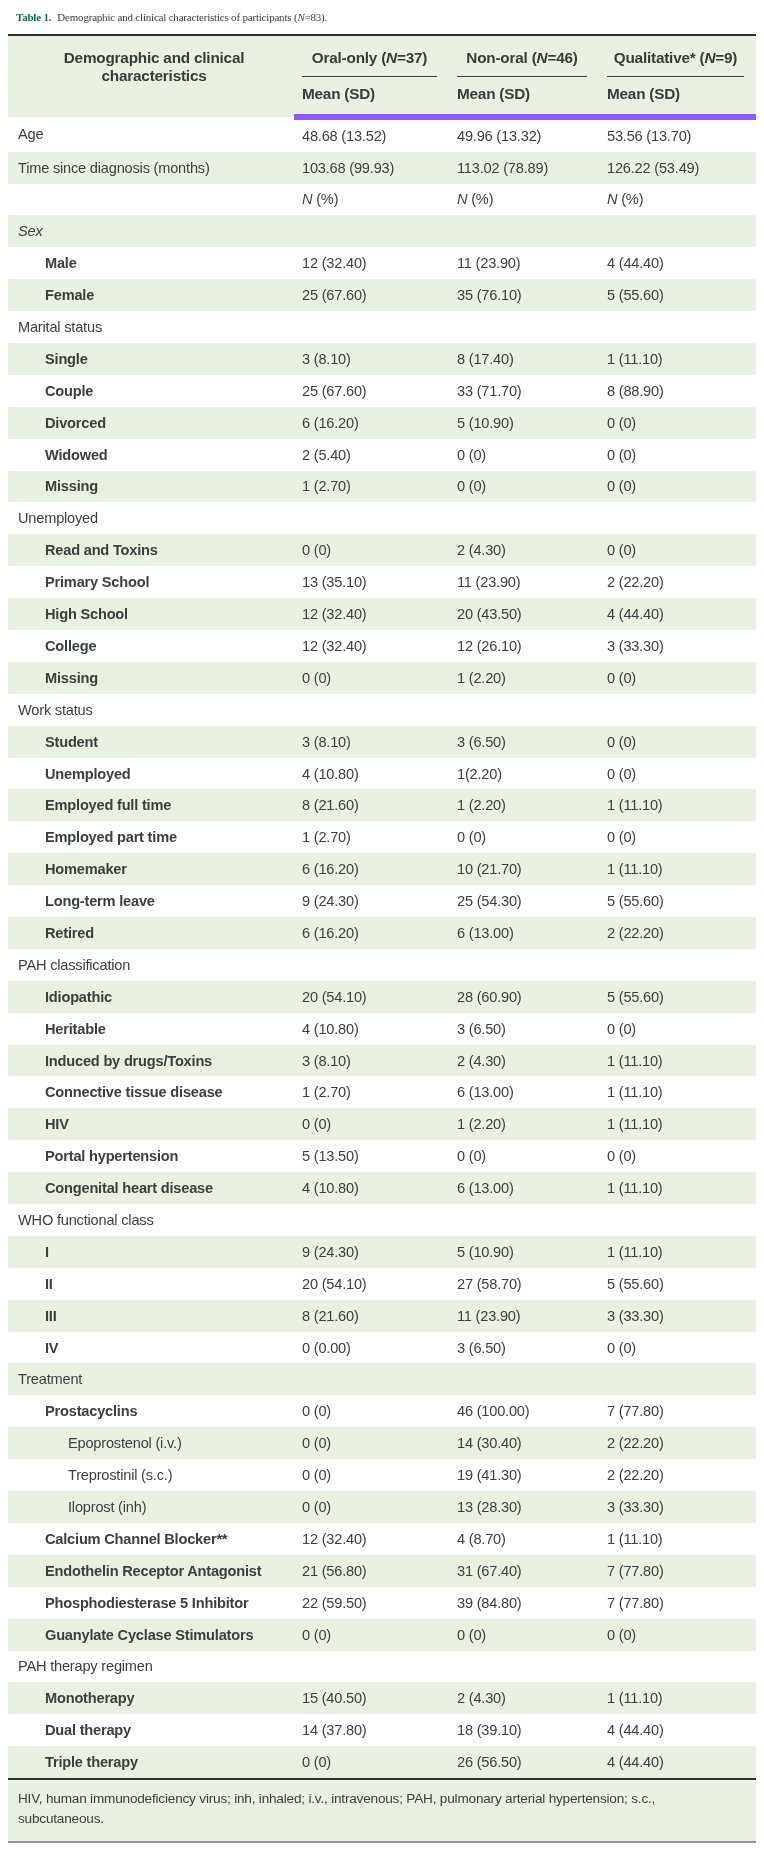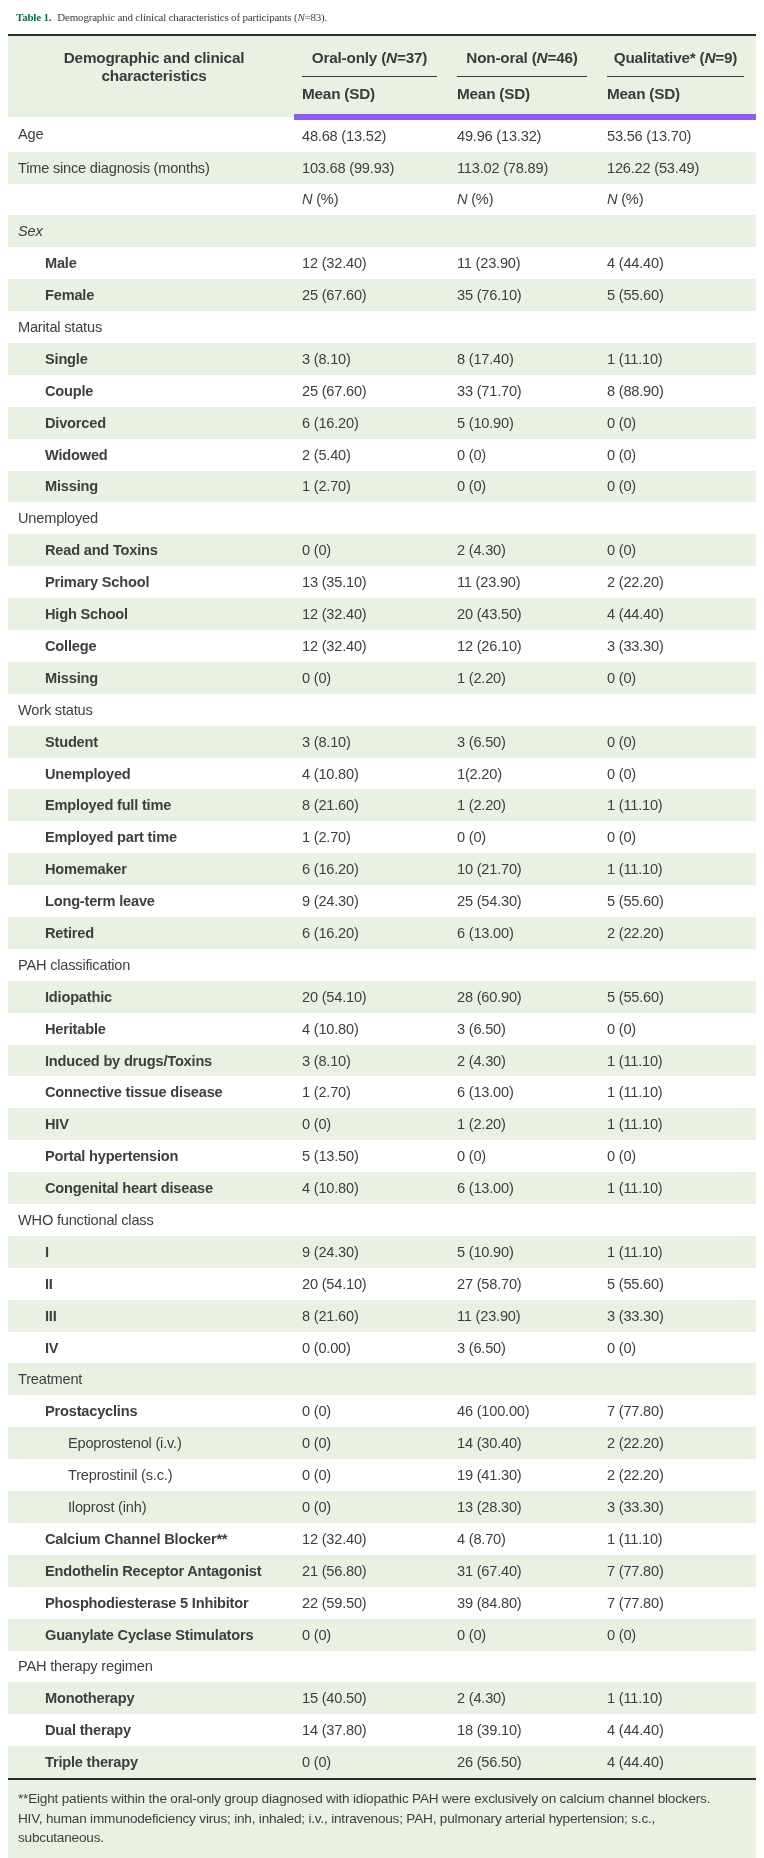--- a/index.html
+++ b/index.html
@@ -397,15 +397,14 @@
       <tr>
         <td class="ind1">Triple therapy</td>
         <td>0 (0)</td>
         <td>26 (56.50)</td>
         <td>4 (44.40)</td>
       </tr>
     </tbody>
 </table>
 
 <div class="footnote">
-  <p>**Eight patients within the oral-only group diagnosed with idiopathic PAH were exclusively on calcium channel blockers.</p>
   <p>HIV, human immunodeficiency virus; inh, inhaled; i.v., intravenous; PAH, pulmonary arterial hypertension; s.c., subcutaneous.</p>
 </div>
 
 </body></html>

